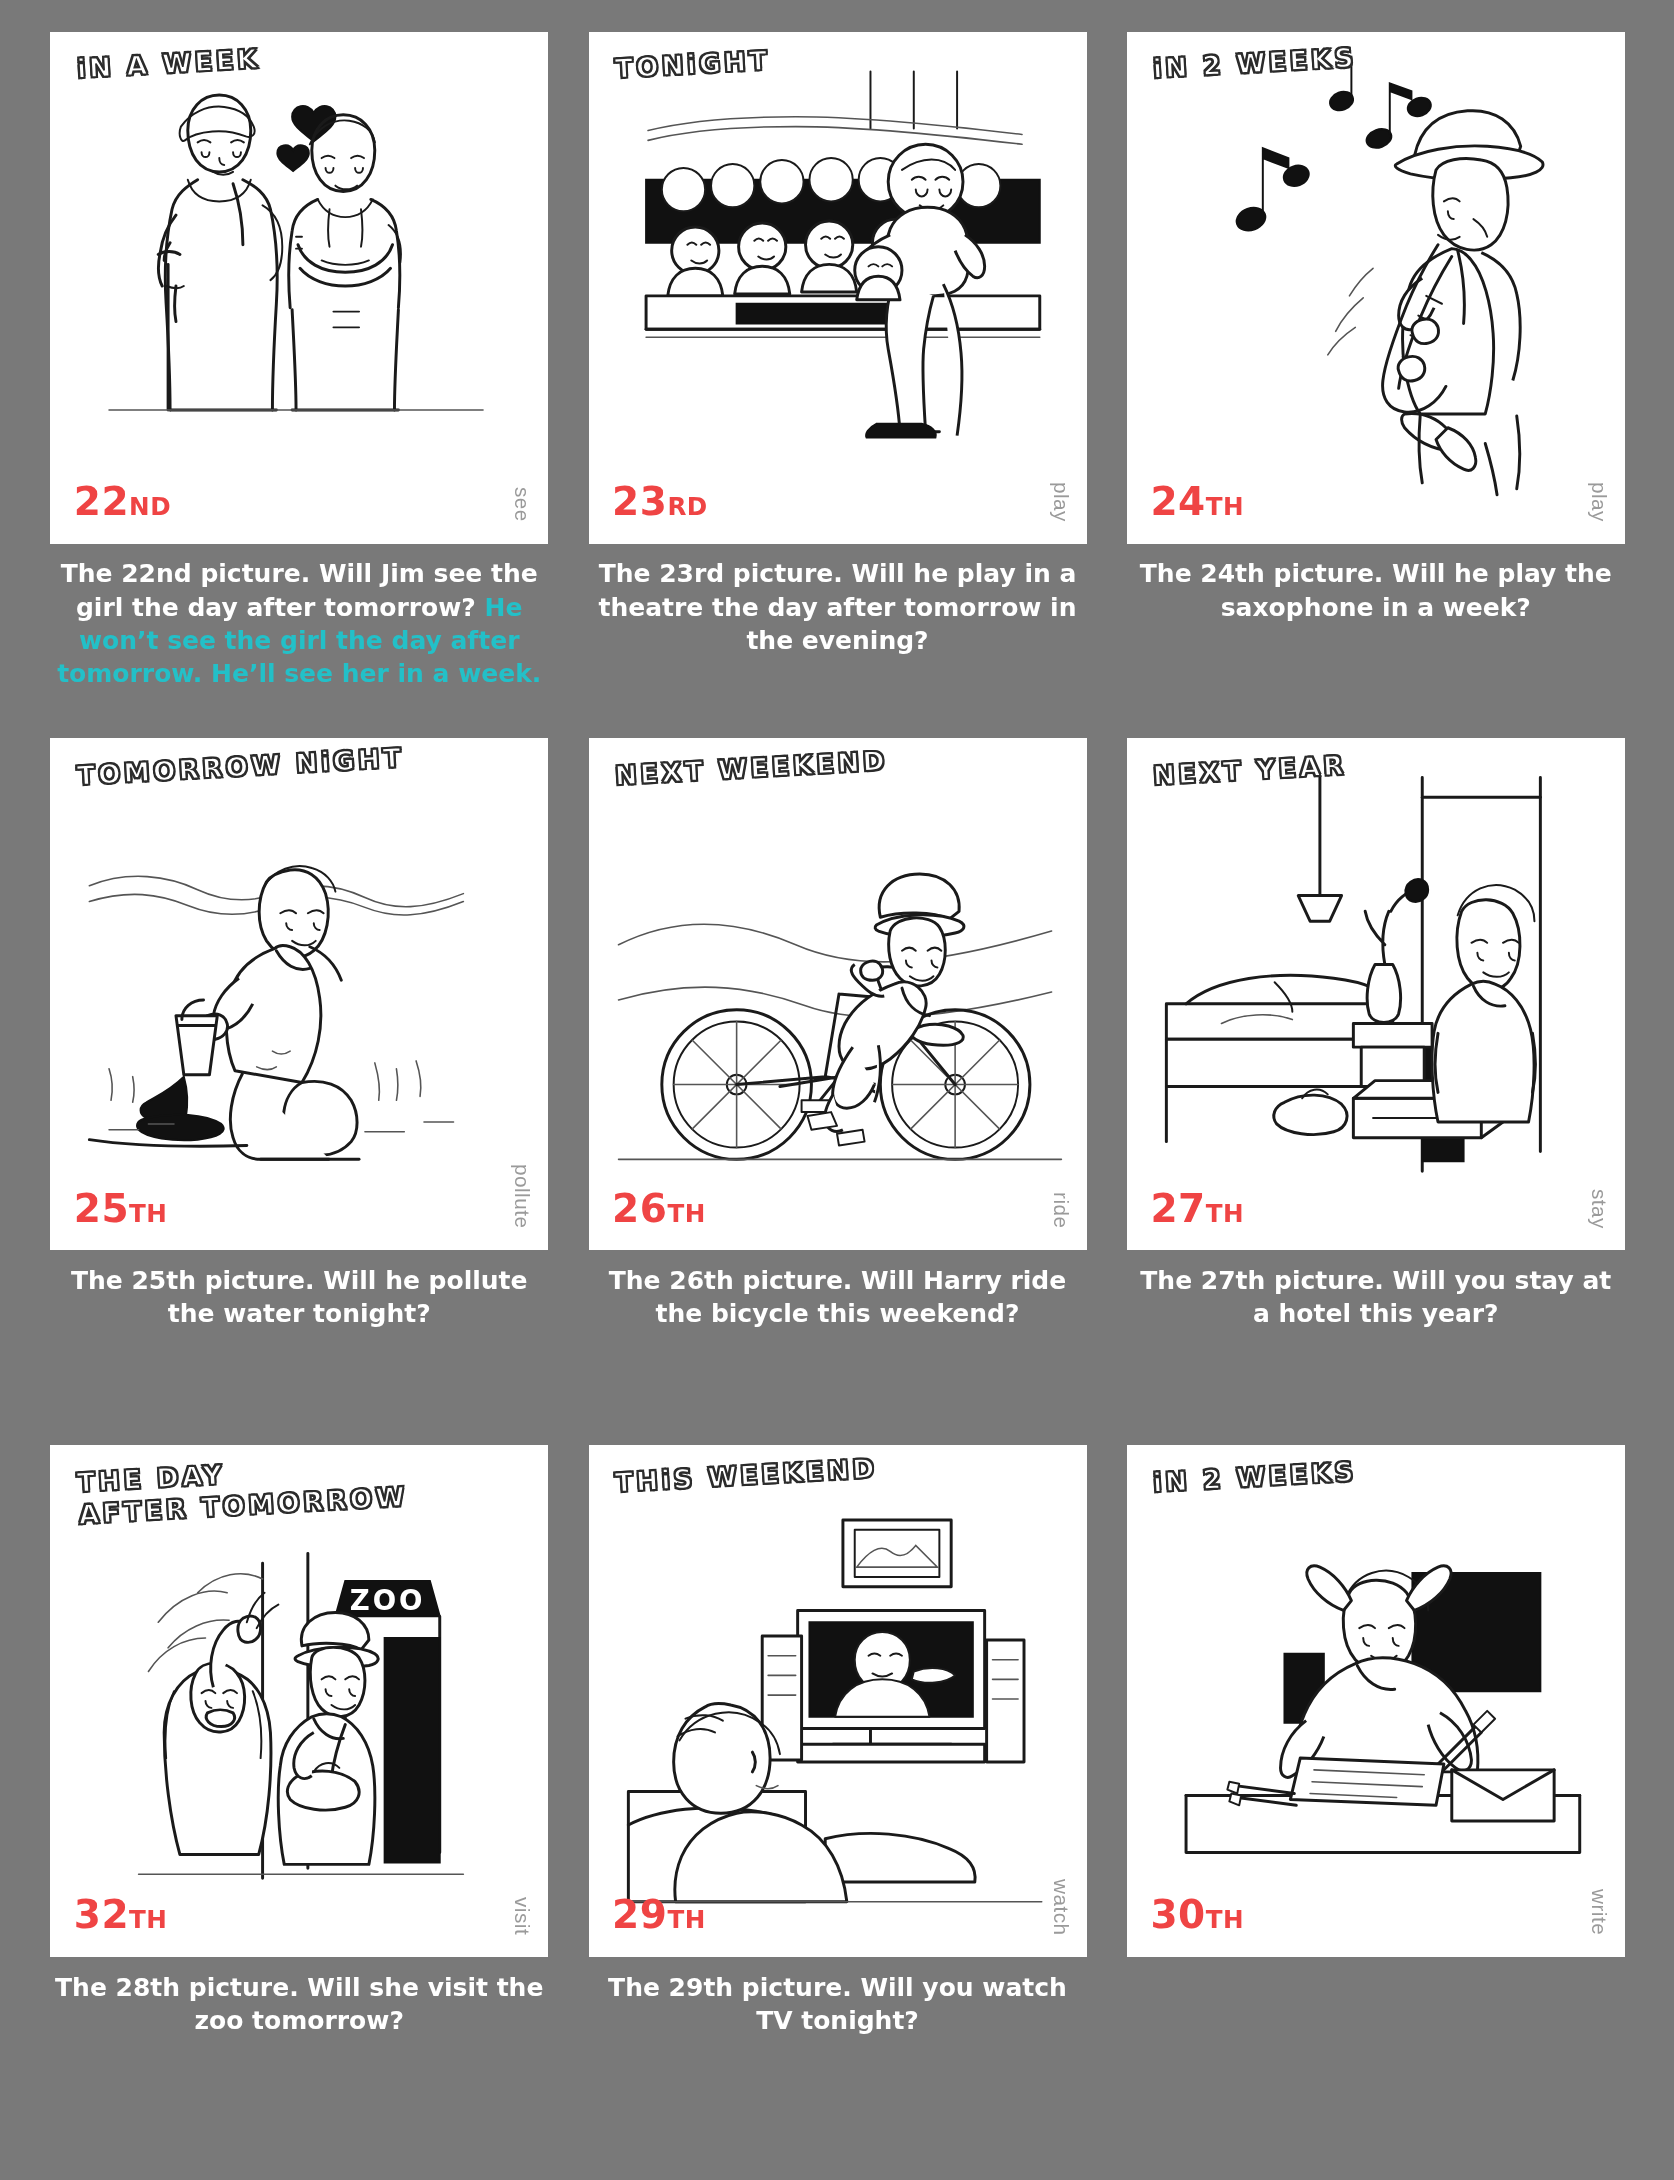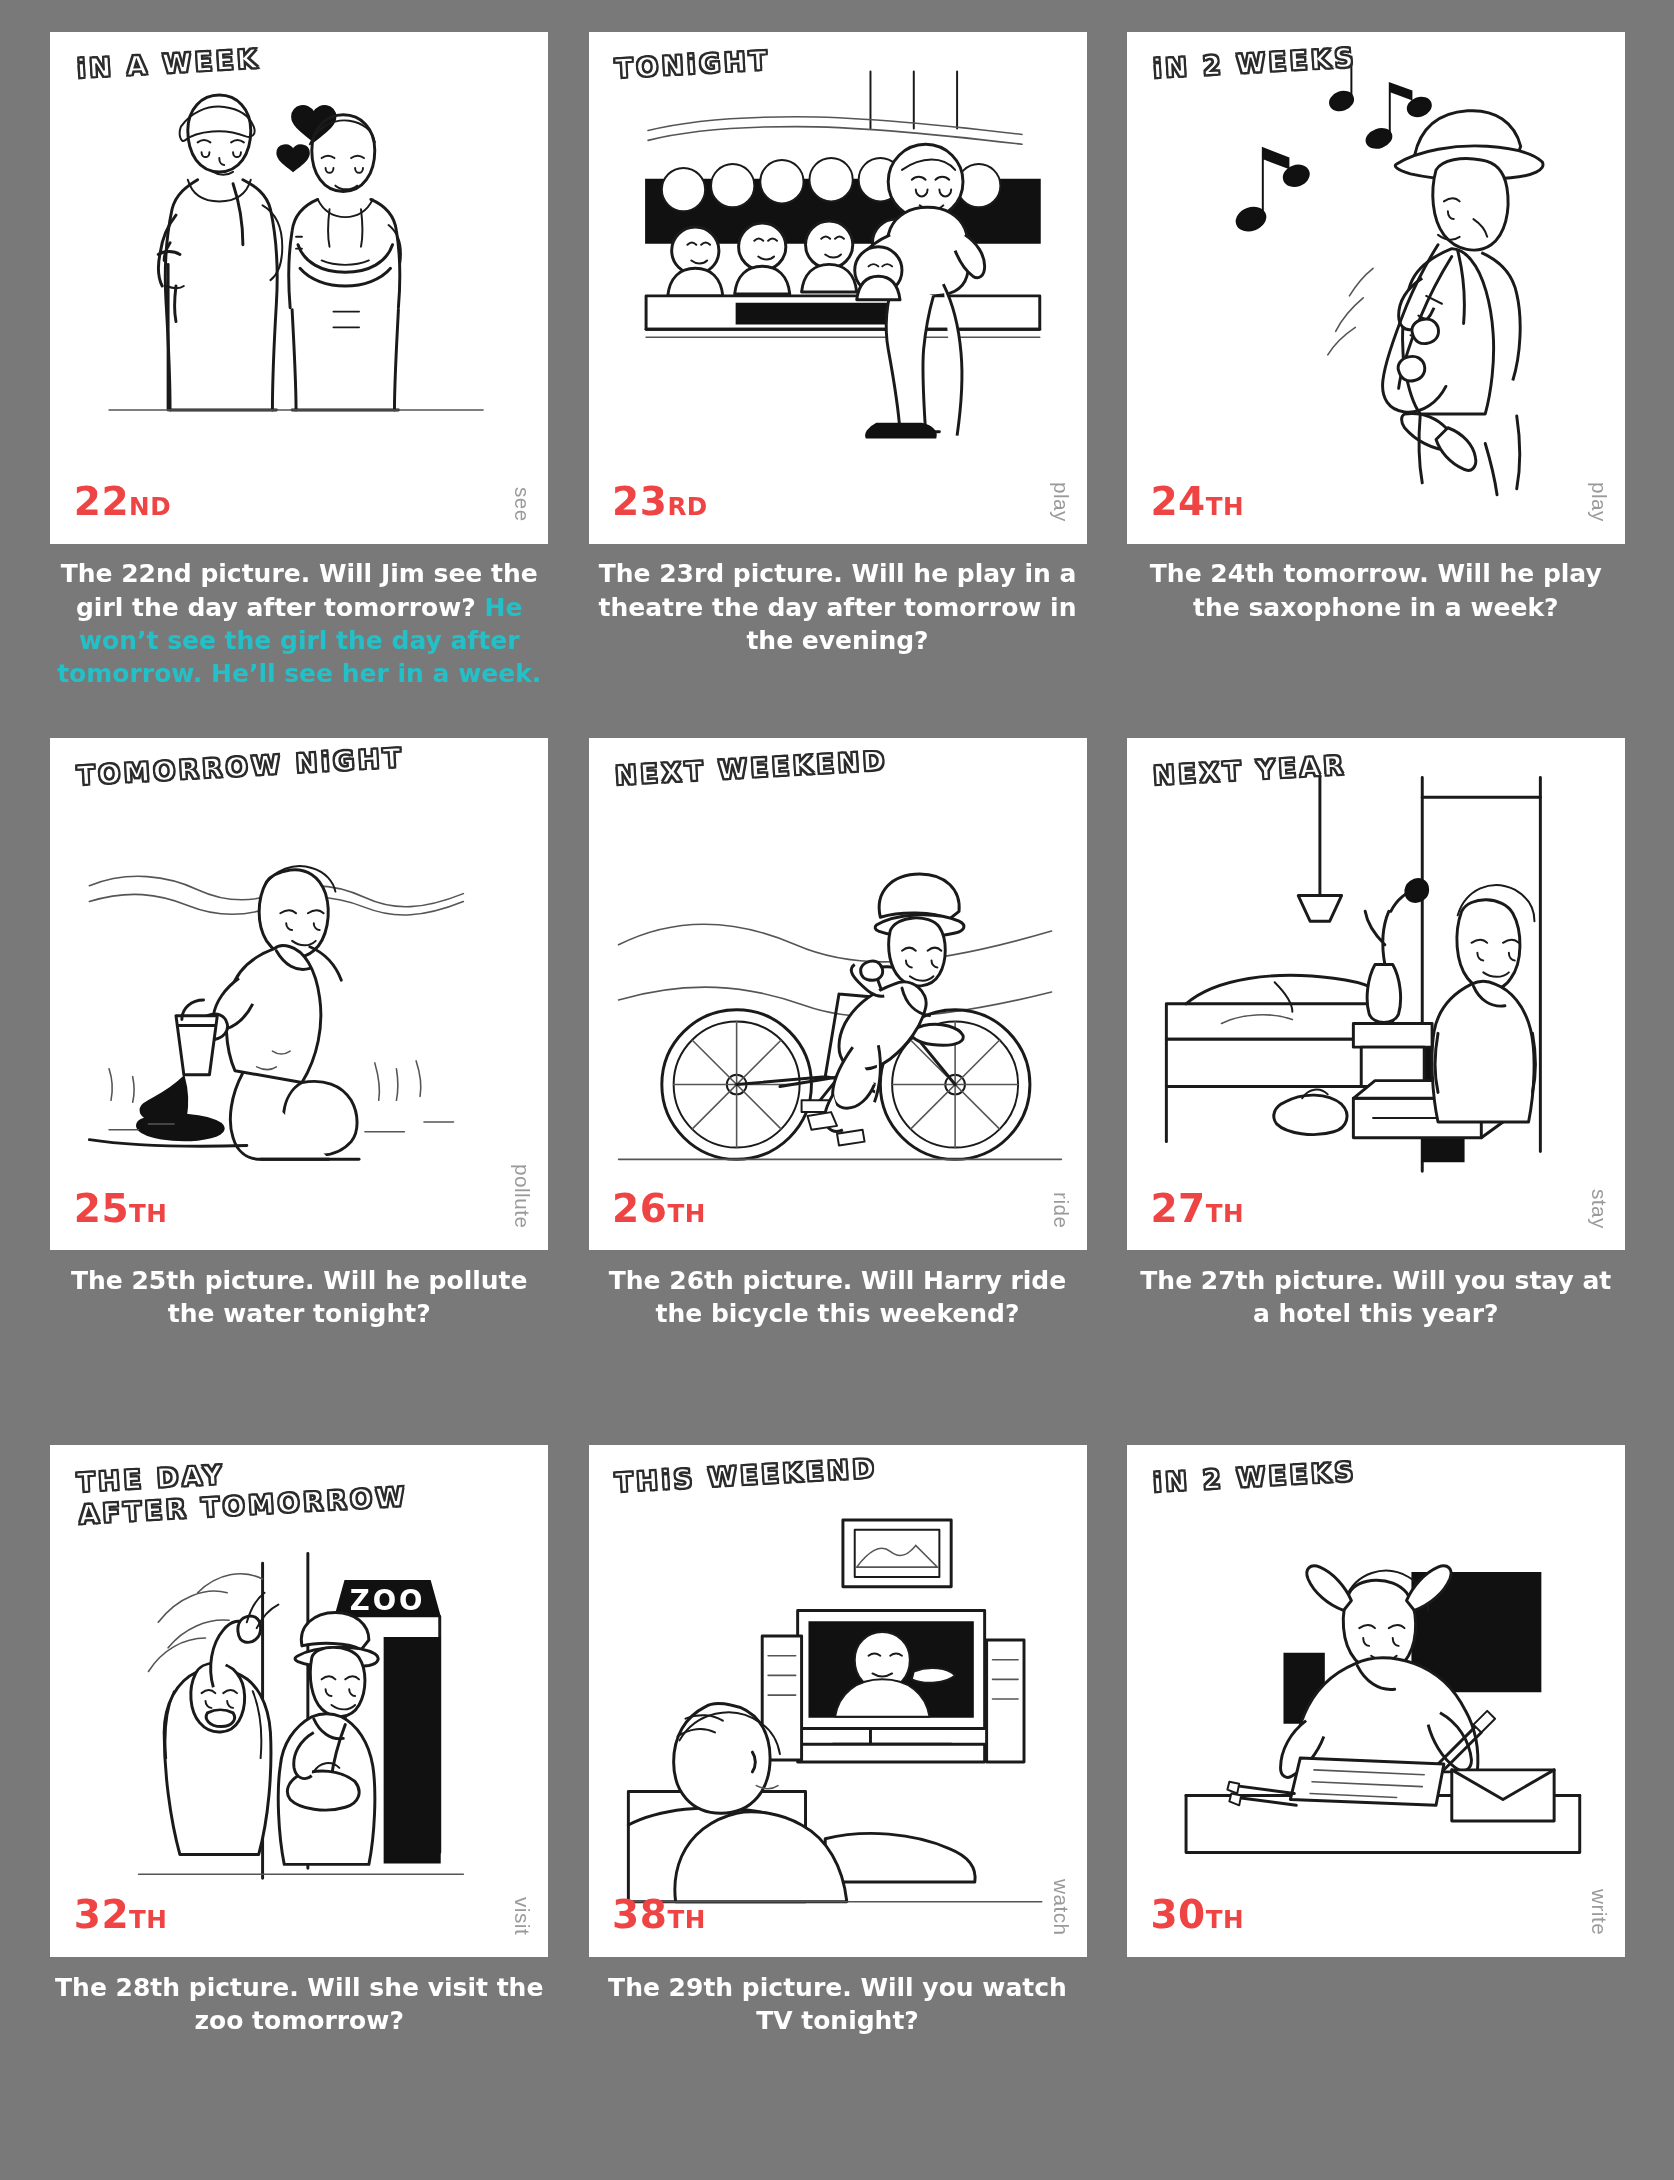--- a/index.html
+++ b/index.html
@@ -279,21 +279,21 @@
           <path class="ln" d="M298 388c-2 24-2 48 2 70M396 390c4 26 4 52 0 74"></path>
           <path class="ln" d="M364 418c6 20 10 38 12 52"></path>
 
           <path class="thin" d="M240 270c-12 10-22 22-28 34M232 300c-12 8-22 18-28 28M250 240c-10 8-18 18-24 28"></path>
         </svg>
       </div>
       <div class="tagline">iN 2 WEEKS</div>
       <div class="num"><span>24</span><span class="suffix">TH</span></div>
       <div class="verb">play</div>
     </div>
-    <div class="caption"><span>The 24th tomorrow. Will he play the saxophone in a week?</span><span class="ans"></span></div>
+    <div class="caption"><span>The 24th picture. Will he play the saxophone in a week?</span><span class="ans"></span></div>
   </div>
 
   <div class="cell">
     <div class="card">
       <div class="card-inner">
         <svg viewBox="0 0 506 520" aria-hidden="true">
 
           <path class="thin" d="M40 150c40-16 80-10 110 4 26 12 52 14 80 4 30-12 60-10 90 4 30 14 60 12 100-4"></path>
           <path class="thin" d="M40 166c40-12 70-8 100 4 30 12 60 12 90 0 30-12 60-10 90 2 30 12 60 10 100-6"></path>
 
@@ -528,21 +528,21 @@
           <path class="fillwhite" d="M118 266c-20 10-32 30-32 56 0 30 18 52 48 52 32 0 50-24 50-56 0-30-16-50-40-54-10-2-20-2-26 2z"></path>
           <path class="ln2" d="M92 300c16-28 54-38 82-18 12 8 18 20 20 32"></path>
           <path class="ln2" d="M98 278c14-6 28-4 38 2M90 296c12-8 26-10 38-4"></path>
           <path class="fillwhite" d="M150 374c-26 6-46 22-56 44-6 14-8 30-6 46h174c-4-36-20-64-46-78-20-12-48-16-66-12z"></path>
           <path class="ln" d="M166 312c4 6 4 14 0 20"></path>
           <path class="thin" d="M170 346c8 4 16 4 22 0"></path>
           <path class="thin" d="M40 464h420"></path>
         </svg>
       </div>
       <div class="tagline">THiS WEEKEND</div>
-      <div class="num"><span>38</span><span class="suffix">TH</span></div>
+      <div class="num"><span>29</span><span class="suffix">TH</span></div>
       <div class="verb">watch</div>
     </div>
     <div class="caption"><span>The 29th picture. Will you watch TV tonight?</span><span class="ans"></span></div>
   </div>
 
   <div class="cell">
     <div class="card">
       <div class="card-inner">
         <svg viewBox="0 0 506 520" aria-hidden="true">
 

